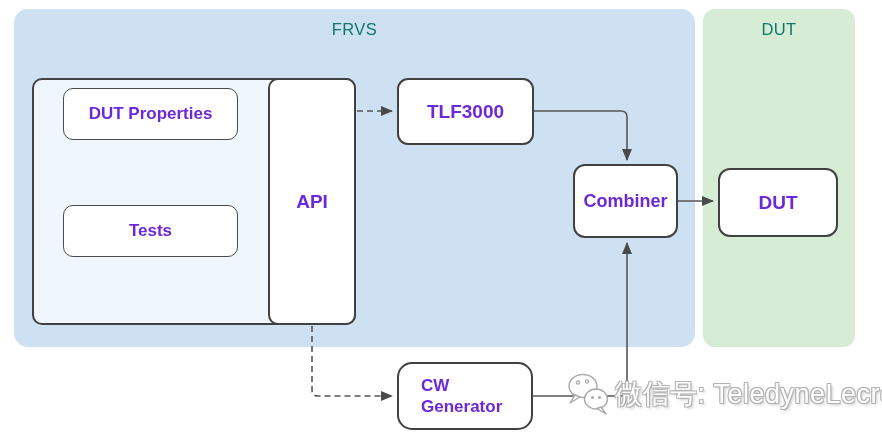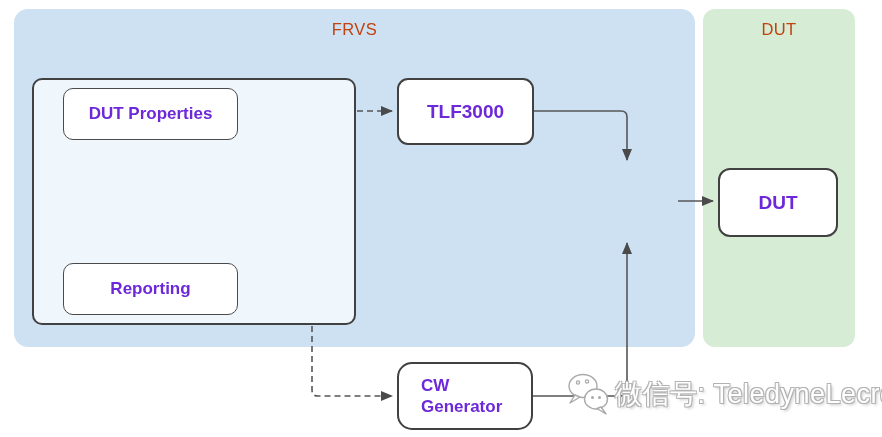--- a/index.html
+++ b/index.html
@@ -13,21 +13,21 @@
   }
   .region {
     position: absolute;
     box-sizing: border-box;
   }
   .region-label {
     text-align: center;
     padding-top: 11px;
     font-size: 16.5px;
     letter-spacing: 0.4px;
-    color: #c2410c;
+    color: #0f766e;
   }
   #frvs-region {
     left: 14px; top: 9px; width: 681px; height: 338px;
     background: #cde1f2; border-radius: 14px;
   }
   #dut-region {
     left: 703px; top: 9px; width: 152px; height: 338px;
     background: #d6ecd4; border-radius: 12px;
   }
   .node {
@@ -104,24 +104,26 @@
     <div class="region-label">FRVS</div>
   </div>
 
   <div id="dut-region" class="region">
     <div class="region-label">DUT</div>
   </div>
 
   <div id="api-panel" class="node"></div>
 
   <div id="module-dut-properties" class="node module-box">DUT Properties</div>
-  <div id="module-reporting" class="node module-box">Reporting</div>
+  <div id="module-tests" class="node module-box">Tests</div>
 
+  <div id="api-box" class="node">API</div>
 
   <div id="tlf3000-box" class="node">TLF3000</div>
+  <div id="combiner-box" class="node">Combiner</div>
   <div id="dut-box" class="node">DUT</div>
   <div id="cwgen-box" class="node">CW Generator</div>
 
   <svg id="connector-layer" viewBox="0 0 882 437" xmlns="http://www.w3.org/2000/svg">
     <defs>
       <marker id="arrowhead" markerUnits="userSpaceOnUse" markerWidth="13" markerHeight="11" refX="11" refY="5" orient="auto">
         <path d="M0,0 L12,5 L0,10 Z" fill="#4a4a4a"></path>
       </marker>
     </defs>
     <path d="M357,111 L392,111" fill="none" stroke="#565656" stroke-width="1.6" stroke-dasharray="6 4" marker-end="url(#arrowhead)"></path>

